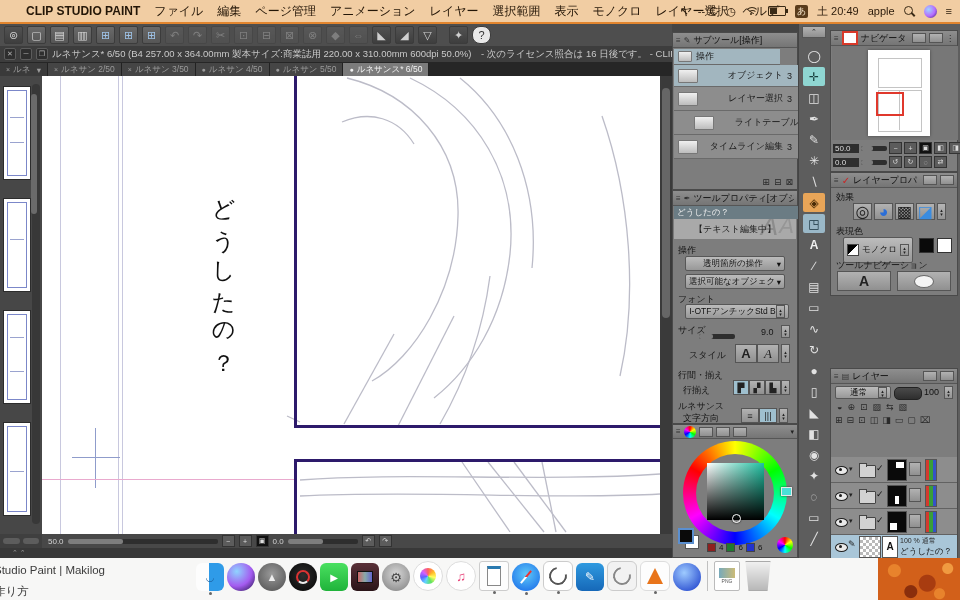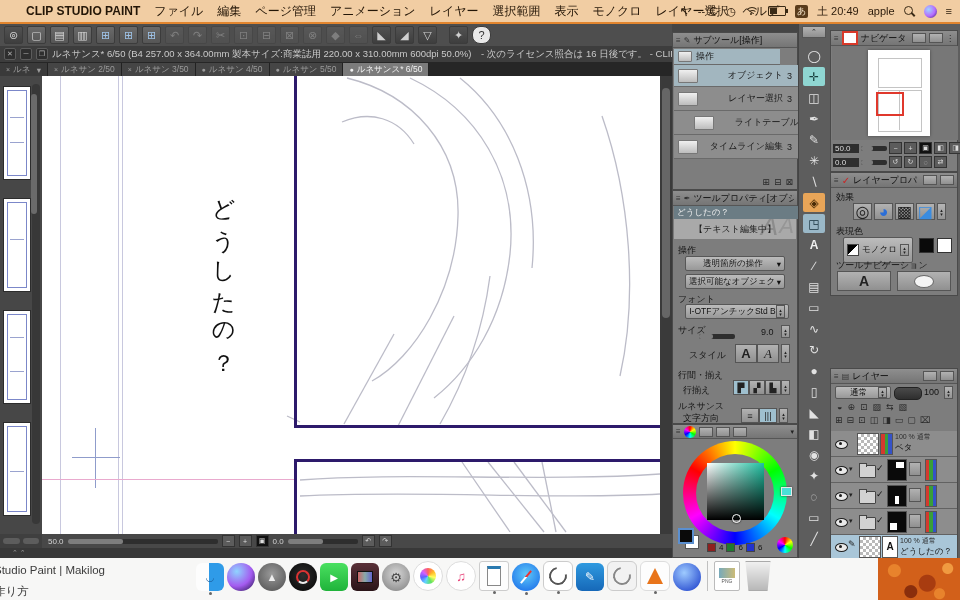--- a/index.html
+++ b/index.html
@@ -544,27 +544,20 @@
         <span>⊞</span>
         <span>⊟</span>
         <span>⊡</span>
         <span>◫</span>
         <span>◨</span>
         <span>▭</span>
         <span>▢</span>
         <span>⌧</span>
       </div>
 
-      <div class="lrow" style="top:62px;height:25px;">
-        <span class="eye" style="position:absolute;left:4px;top:9px;"></span>
-        <span class="chk" style="position:absolute;left:26px;top:2px;width:20px;height:20px;"></span>
-        <span class="cbar" style="position:absolute;left:49px;top:2px;width:11px;height:20px;"></span>
-        <span class="meta" style="position:absolute;left:64px;top:1px;">100 % 通常</span>
-        <span class="lname" style="position:absolute;left:64px;top:11px;">ベタ</span>
-      </div>
       <div class="lrow" style="top:88px;height:25px;">
         <span class="eye" style="position:absolute;left:4px;top:9px;"></span>
         <span style="position:absolute;left:18px;top:8px;font-size:7px;color:#222;">▾</span>
         <span class="fold" style="position:absolute;left:28px;top:8px;"></span>
         <span style="position:absolute;left:45px;top:6px;font-size:9px;color:#111;">✓</span>
         <span class="mask" style="position:absolute;left:56px;top:2px;width:18px;height:20px;">
             <i style="position:absolute;right:2px;top:2px;width:8px;height:6px;background:#fff;"></i>
           </span>
         <span class="sq" style="left:78px;top:5px;width:12px;height:14px;"></span>
         <span class="cbar" style="position:absolute;left:94px;top:2px;width:10px;height:20px;"></span>

